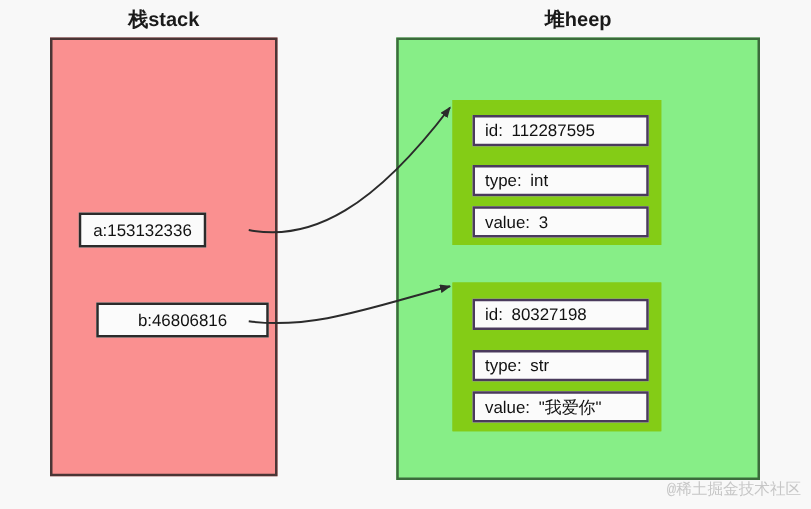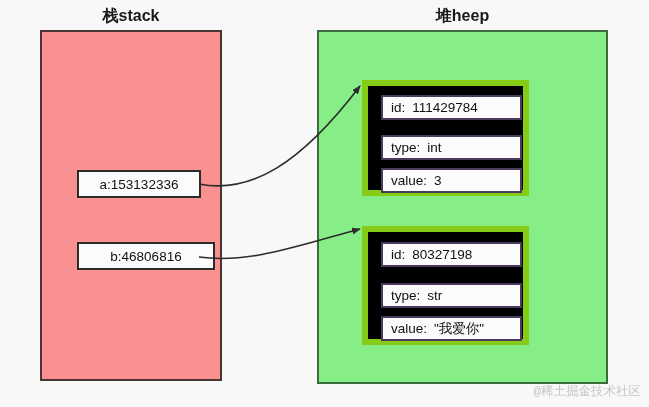--- a/index.html
+++ b/index.html
@@ -66,36 +66,36 @@
     background: #fbfbfb;
     border: 2px solid #2b2b2b;
     font-size: 13.5px;
     color: #111;
     display: flex;
     align-items: center;
     justify-content: center;
     white-space: nowrap;
   }
   #var-a {
-    left: 77px;
+    left: 63px;
     top: 170px;
-    width: 124px;
+    width: 102px;
     height: 28px;
   }
   #var-b {
     left: 77px;
     top: 242px;
     width: 138px;
     height: 28px;
   }
   .obj-box {
     position: absolute;
     box-sizing: border-box;
-    background: #000000;
-    border: 6px solid #84cc16;
+    background: #84cc16;
+    border: 3px solid #84cc16;
   }
   #obj-int {
     left: 362px;
     top: 80px;
     width: 167px;
     height: 116px;
   }
   #obj-str {
     left: 362px;
     top: 226px;
@@ -155,21 +155,21 @@
   <div class="region" id="stack-region"></div>
   <div class="region" id="heap-region"></div>
 
   <div class="var-box" id="var-a">a:153132336</div>
 
   <div class="var-box" id="var-b">b:46806816</div>
 
   <div class="obj-box" id="obj-int">
     <div class="field f1">
       <span class="k">id:</span>
-      <span class="v">111429784</span>
+      <span class="v">112287595</span>
     </div>
     <div class="field f2">
       <span class="k">type:</span>
       <span class="v">int</span>
     </div>
     <div class="field f3">
       <span class="k">value:</span>
       <span class="v">3</span>
     </div>
   </div>

